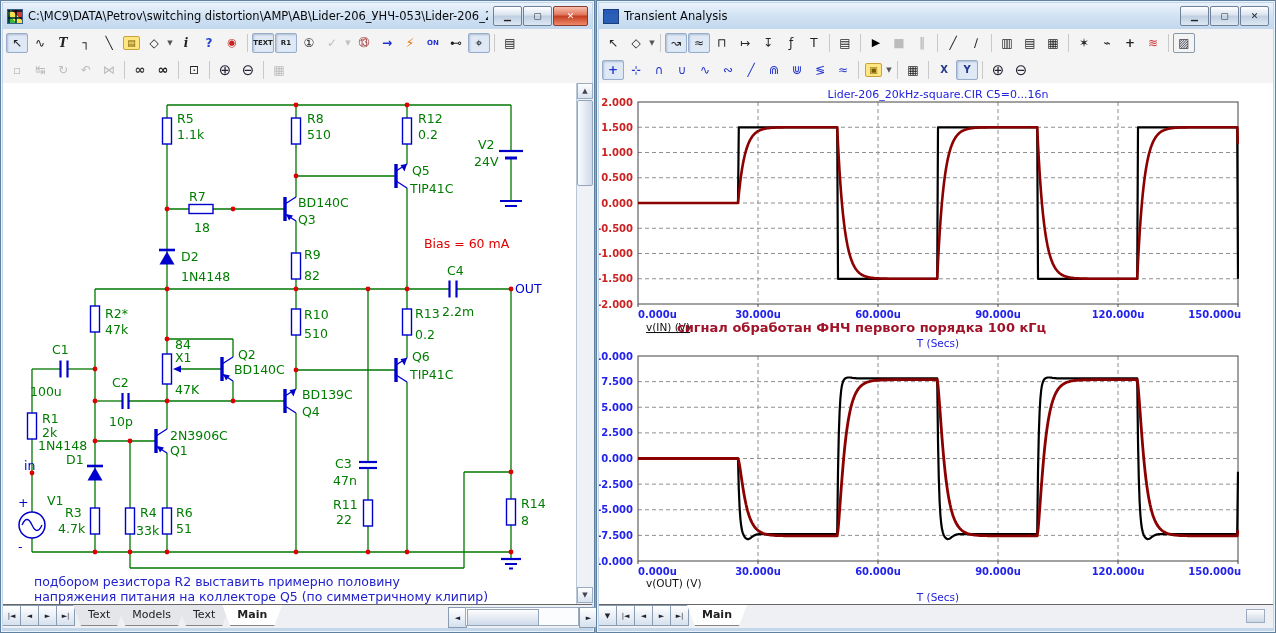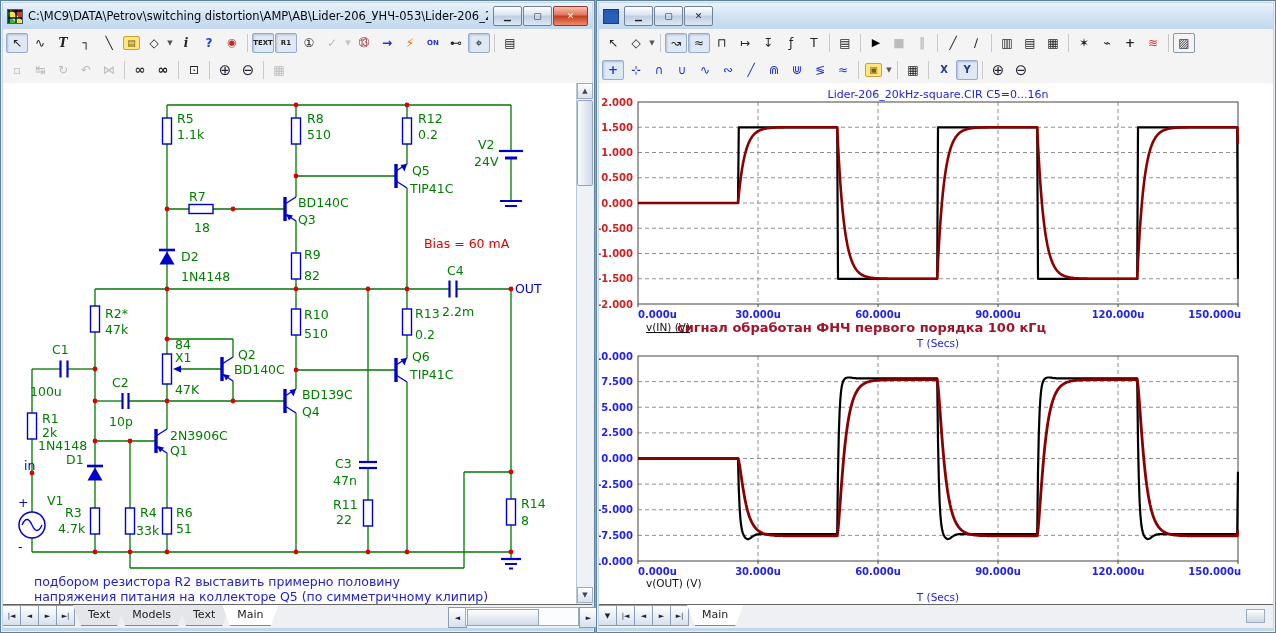--- a/index.html
+++ b/index.html
@@ -60,21 +60,21 @@
   .tabrow{position:absolute;left:2px;right:2px;top:603px;height:23px;background:#eef0f3;
        border-top:1px solid #666;display:flex;align-items:flex-start;}
   .nb{width:17px;height:19px;border:1px solid #8a9cb2;border-left-width:0;
        background:linear-gradient(#ffffff,#d6e1ee);font-size:7px;display:flex;align-items:center;
        justify-content:center;color:#223;flex:none;}
   .nb:first-child{border-left-width:1px;}
   .tabs{display:flex;margin-left:6px;height:20px;}
   .tab{height:20px;line-height:19px;padding:0 15px;font-size:11px;color:#222;background:#e4e6ea;
        clip-path:polygon(0 0,100% 0,calc(100% - 8px) 100%,8px 100%);margin-left:-8px;
        border-bottom:1px solid #888;}
-  .tab.active{background:#fff;font-weight:normal;}
+  .tab.active{background:#fff;font-weight:bold;}
   .hsb{position:absolute;top:2px;height:18px;}
   .grip{position:absolute;right:8px;top:4px;width:17px;height:12px;
        background:linear-gradient(#fdfdfd,#cdd8e6);border:1px solid #9cabc0;}
 </style>
 </head>
 <body>
 
 <div class="win" id="winL">
   <div class="titlebar">
     <div class="appicon"></div>
@@ -344,20 +344,21 @@
         <div class="tab">Models</div>
         <div class="tab">Text</div>
         <div class="tab active">Main</div>
       </div>
     </div>
 </div>
 
 <div class="win" id="winR">
   <div class="titlebar">
     <div class="appicon plot"></div>
+    <div class="title">Transient Analysis</div>
     <div class="wbtns">
       <div class="wbtn">▁</div>
       <div class="wbtn">▢</div>
       <div class="wbtn">✕</div>
     </div>
   </div>
   <div class="bar bar1" id="rtb1">
       <span class="ic ">↖</span>
       <span class="ic ">◇</span>
       <span class="caret">▼</span>

